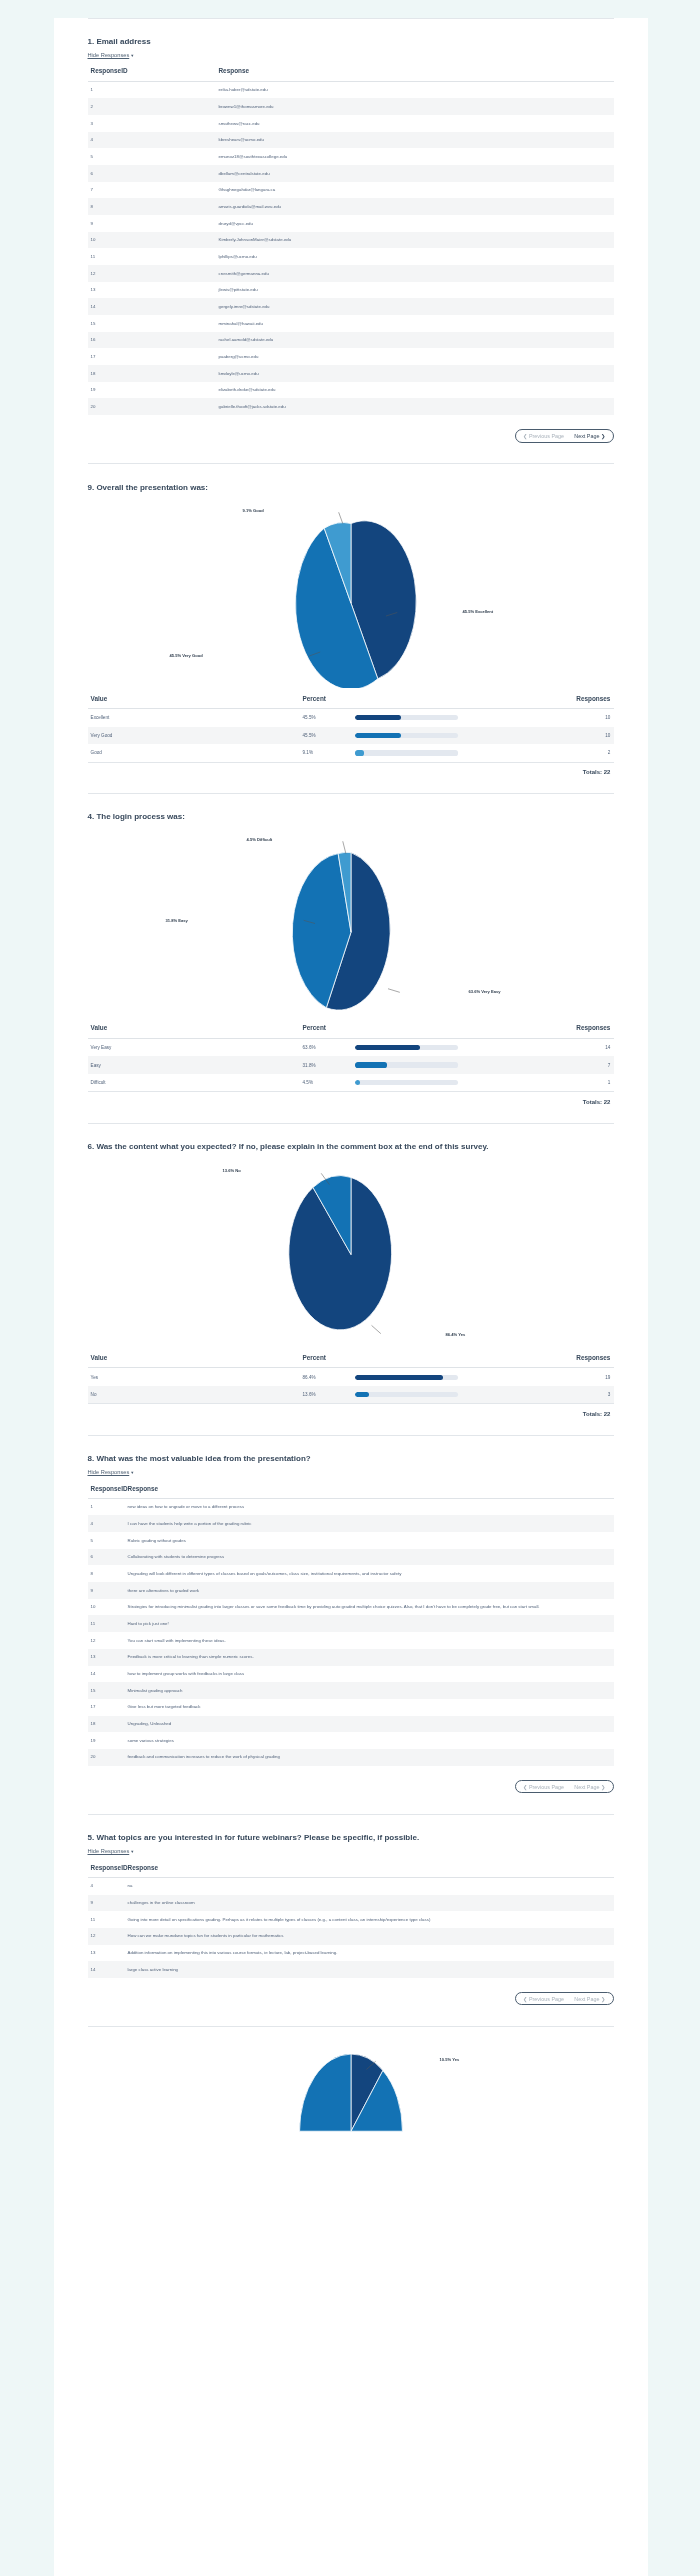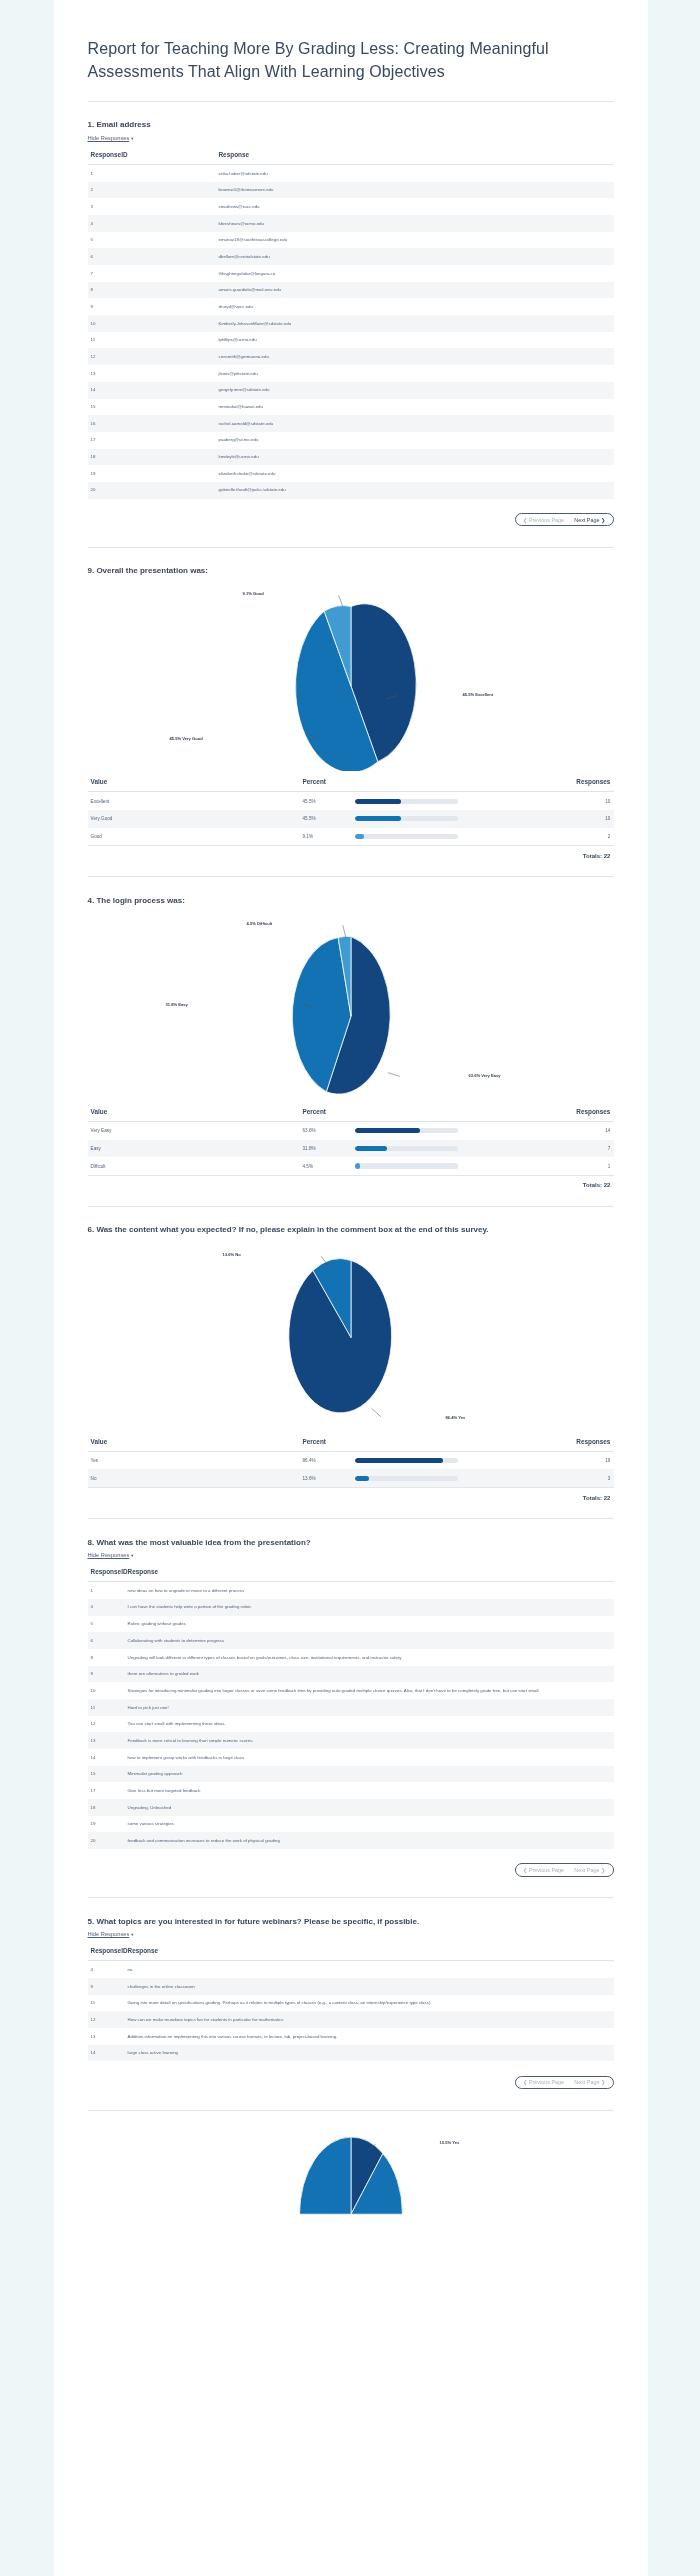--- a/index.html
+++ b/index.html
@@ -190,21 +190,20 @@
     border-top:0.5px solid #e2e6ea;
     margin-top:0;
   }
 </style>
 </head>
 <body>
 
 <div class="page">
   <div class="inner">
 
-    <h1 class="report-title">Report for Teaching More By Grading Less: Creating Meaningful Assessments That Align With Learning Objectives</h1>
 
 
     <div class="q-sep"></div>
     <div class="q-section">
       <div class="q-title">1. Email address</div>
       <a class="hide-responses"><span>Hide Responses</span><span class="caret">▼</span></a>
       <table class="resp">
         <thead>
           <tr>
             <th class="col-id-email">ResponseID</th>

